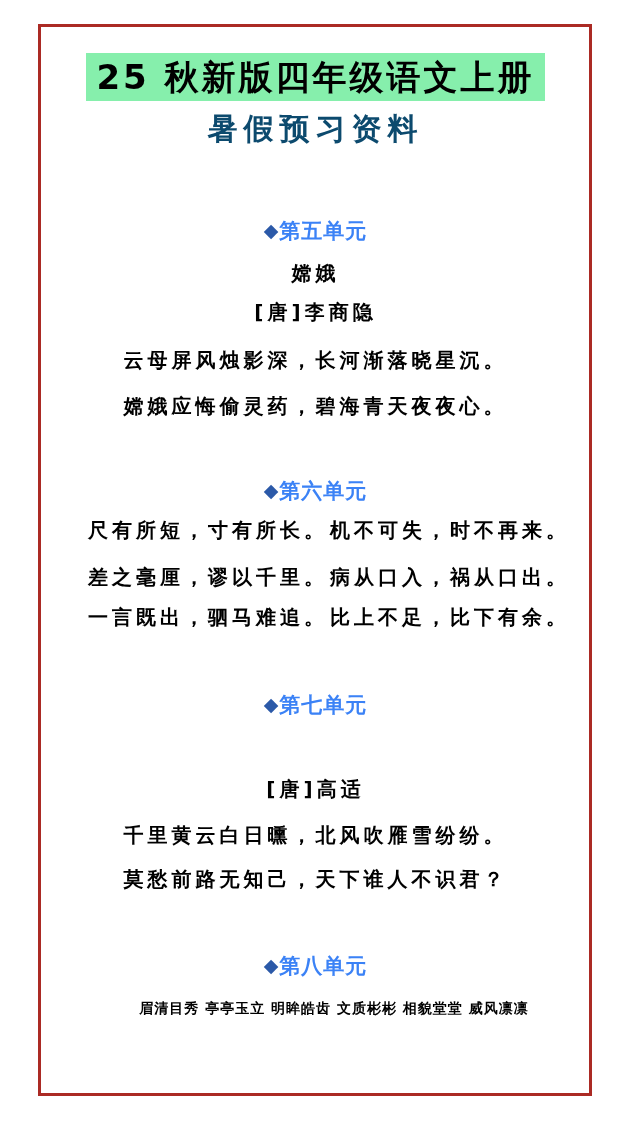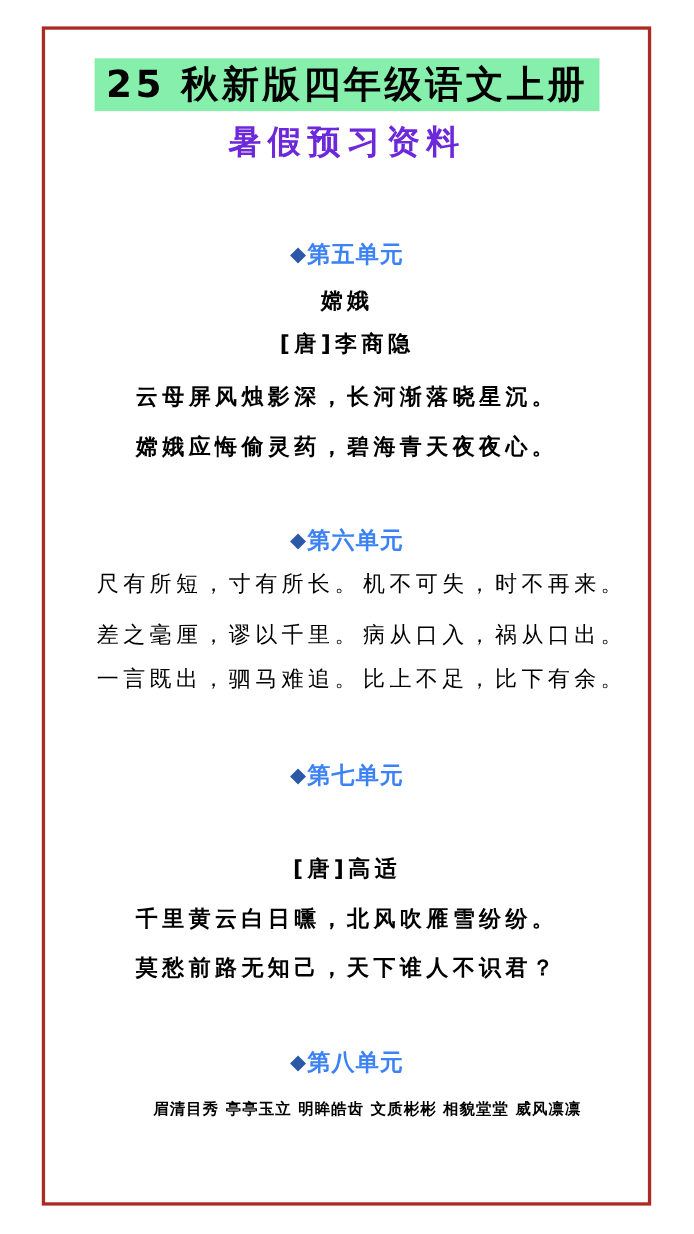--- a/index.html
+++ b/index.html
@@ -30,21 +30,21 @@
     background: #86efac;
     color: #000000;
     font-size: 34px;
     font-weight: bold;
     line-height: 1.42;
     padding: 0 10px;
     letter-spacing: 3px;
   }
   .subtitle {
     top: 109px;
-    color: #6d28d9;
+    color: #0c4a6e;
     font-size: 30px;
     font-weight: bold;
     letter-spacing: 6px;
     font-family: "DejaVu Serif", serif;
   }
   .heading {
     font-size: 21px;
     font-weight: bold;
     letter-spacing: 1px;
   }
@@ -62,21 +62,21 @@
     width: 554px;
     box-sizing: border-box;
     padding-left: 50px;
     padding-right: 22px;
     display: flex;
     justify-content: space-between;
     white-space: nowrap;
   }
   .proverb {
     color: #000000;
-    font-weight: normal;
+    font-weight: bold;
     font-size: 20px;
     letter-spacing: 4px;
   }
   .idioms {
     font-size: 14px;
     letter-spacing: 1px;
     padding-left: 37px;
   }
 </style>
 </head>

